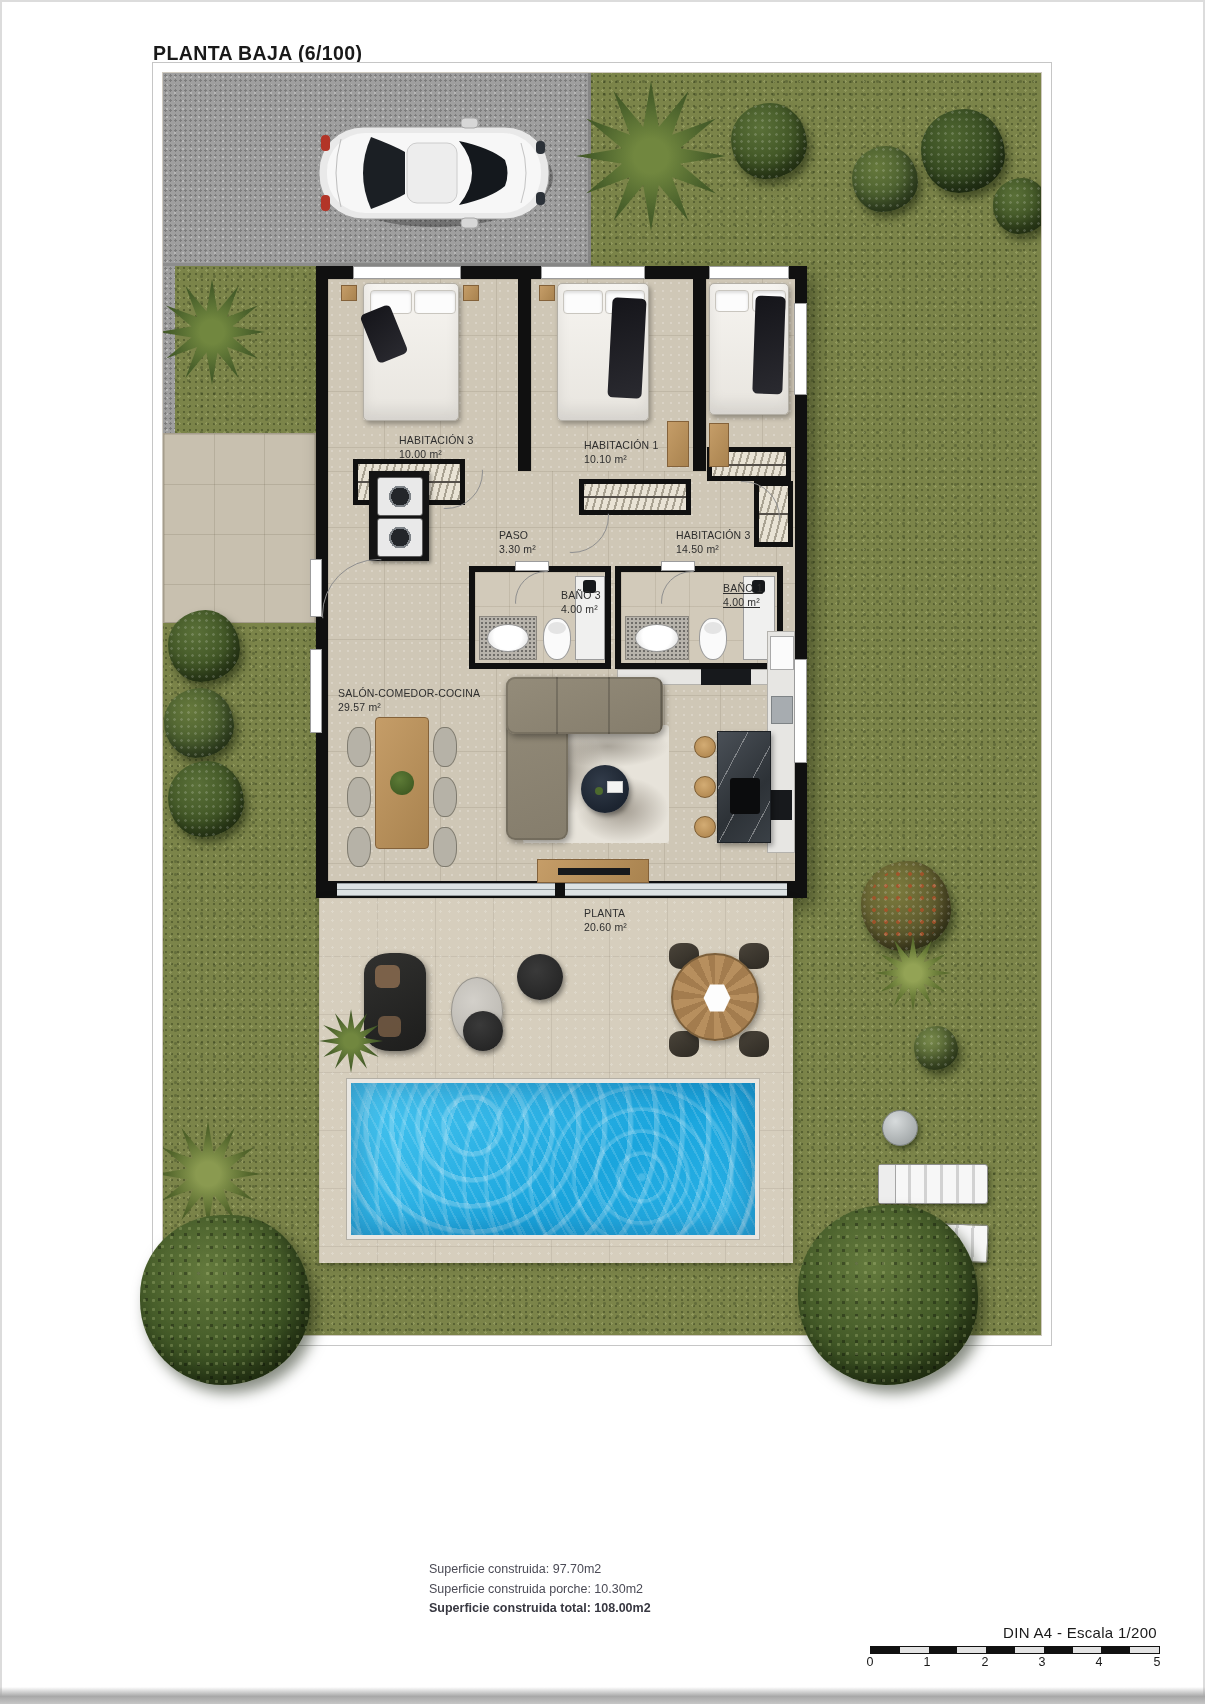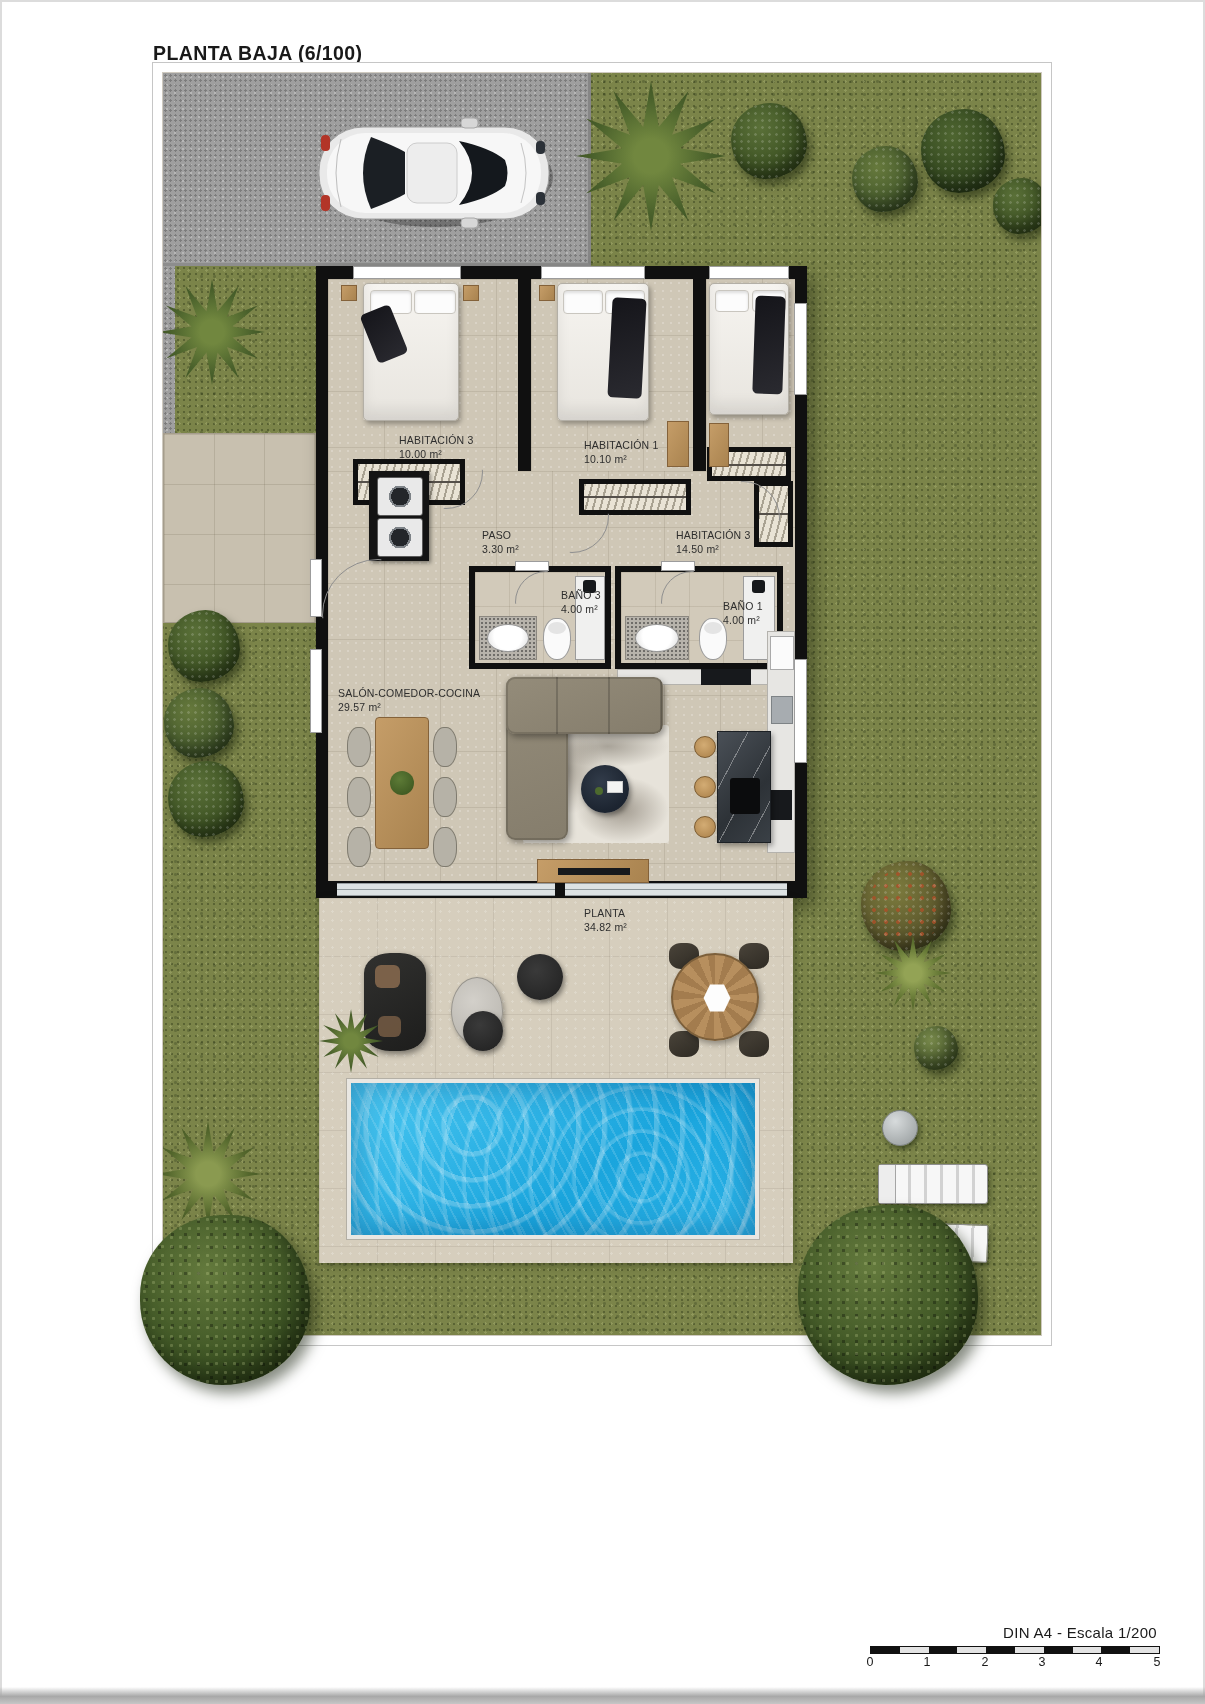--- a/index.html
+++ b/index.html
@@ -293,39 +293,39 @@
       <div>10.00 m²</div>
     </div>
     <div class="abs label" style="left:421px;top:366px;">
       <div>HABITACIÓN 1</div>
       <div>10.10 m²</div>
     </div>
     <div class="abs label" style="left:513px;top:456px;">
       <div>HABITACIÓN 3</div>
       <div>14.50 m²</div>
     </div>
-    <div class="abs label" style="left:319px;top:456px;">
+    <div class="abs label" style="left:336px;top:456px;">
       <div>PASO</div>
       <div>3.30 m²</div>
     </div>
     <div class="abs label" style="left:398px;top:516px;">
       <div>BAÑO 3</div>
       <div>4.00 m²</div>
     </div>
-    <div class="abs label" style="left:560px;top:527px;">
+    <div class="abs label" style="left:560px;top:509px;text-decoration:underline;">
       <div>BAÑO 1</div>
       <div>4.00 m²</div>
     </div>
     <div class="abs label" style="left:175px;top:614px;">
       <div>SALÓN-COMEDOR-COCINA</div>
       <div>29.57 m²</div>
     </div>
     <div class="abs label" style="left:421px;top:834px;">
       <div>PLANTA</div>
-      <div>34.82 m²</div>
+      <div>20.60 m²</div>
     </div>
 
     <div class="abs palm" style="left:413px;top:8px;width:150px;height:150px;"></div>
     <div class="abs bush" style="left:568px;top:30px;width:76px;height:76px;"></div>
     <div class="abs bush" style="left:689px;top:73px;width:66px;height:66px;--c1:#66793c;--c2:#41562a;"></div>
     <div class="abs bush" style="left:758px;top:36px;width:84px;height:84px;--c1:#4e6530;--c2:#2e421c;"></div>
     <div class="abs bush" style="left:830px;top:105px;width:56px;height:56px;"></div>
     <div class="abs palm" style="left:-4px;top:206px;width:106px;height:106px;"></div>
     <div class="abs bush" style="left:5px;top:537px;width:72px;height:72px;"></div>
     <div class="abs bush" style="left:1px;top:615px;width:70px;height:70px;--c1:#66793c;--c2:#41562a;"></div>
@@ -333,20 +333,25 @@
     <div class="abs bush red" style="left:698px;top:788px;width:90px;height:90px;--c1:#7d7c3e;--c2:#565129;"></div>
     <div class="abs palm" style="left:712px;top:862px;width:76px;height:76px;background:radial-gradient(circle,#93a355 0 16%,#5d7030 55%,#3d4f1e);"></div>
     <div class="abs palm" style="left:156px;top:936px;width:64px;height:64px;"></div>
     <div class="abs palm" style="left:-8px;top:1048px;width:106px;height:106px;background:radial-gradient(circle,#8a9a50 0 16%,#53662c 55%,#35461c);"></div>
     <div class="abs bush" style="left:751px;top:953px;width:44px;height:44px;--c1:#76874a;--c2:#4a5c2c;"></div>
   </div>
 
   <div class="abs tree-big" style="left:140px;top:1215px;width:170px;height:170px;"></div>
   <div class="abs tree-big" style="left:798px;top:1205px;width:180px;height:180px;--c1:#6a8040;"></div>
 
+  <div class="abs summary">
+    <div>Superficie construida: 97.70m2</div>
+    <div>Superficie construida porche: 10.30m2</div>
+    <div class="tot">Superficie construida total: 108.00m2</div>
+  </div>
 
   <div class="abs dinlabel">DIN A4 - Escala 1/200</div>
   <div class="abs sbar">
     <div></div>
       <div></div>
       <div></div>
       <div></div>
       <div></div>
       <div></div>
       <div></div>

